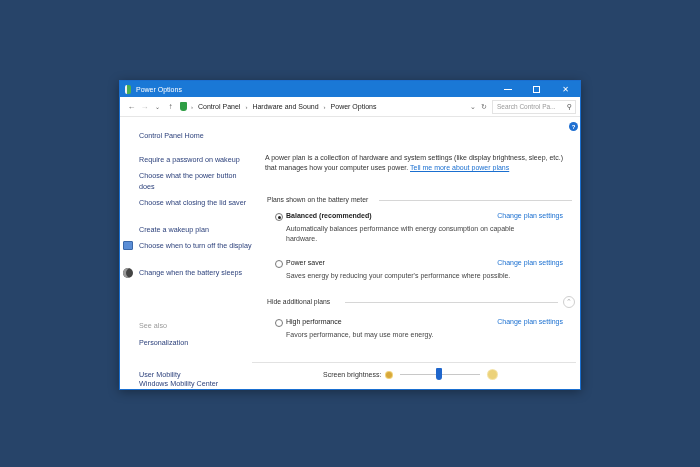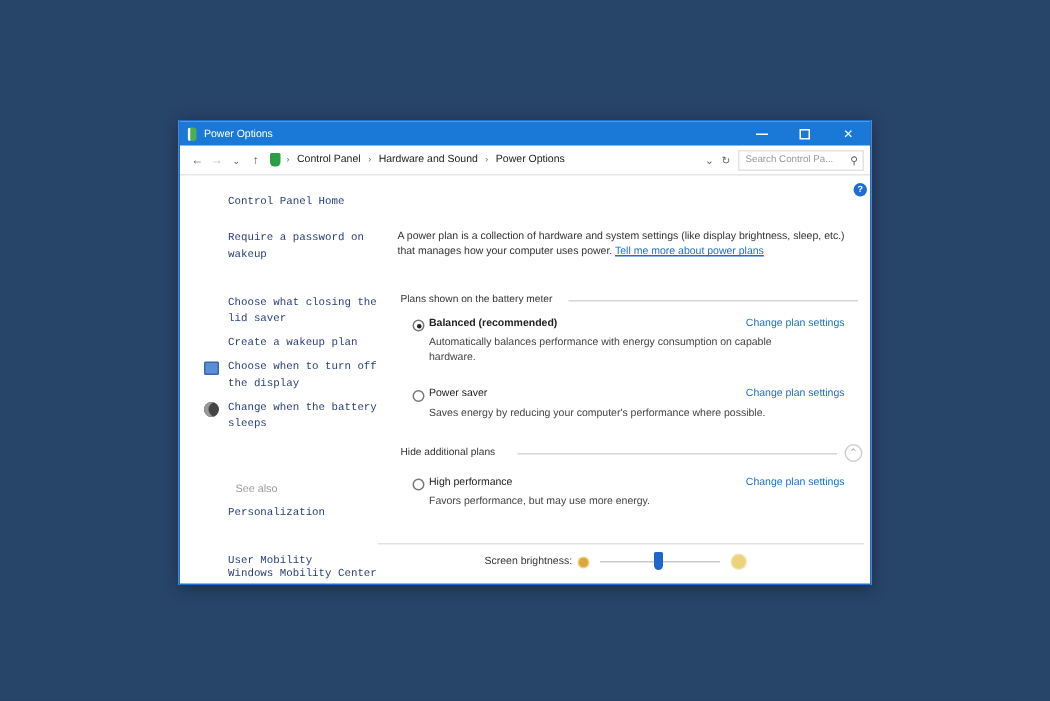--- a/index.html
+++ b/index.html
@@ -58,27 +58,27 @@
       width: 84px; height: 14px; border: 1px solid #e3e3e3; margin: 0 4px 0 2px;
       display: flex; align-items: center; padding-left: 4px; color: #999; font-size: 6.5px;
       justify-content: space-between;
     }
     .search .mag { color: #555; font-size: 7px; margin-right: 3px; }
     .body { position: absolute; top: 37px; left: 0; right: 0; bottom: 0; }
     .sidebar {
       position: absolute; left: 0; top: 0; width: 135px; bottom: 0;
       font-size: 7.2px; color: #1e2a5a;
     }
-    .sidebar .item { position: absolute; left: 32px; width: 115px; line-height: 11px; color: #2a3f7a; font-family: Liberation Mono, monospace; }
+    .sidebar .item { position: absolute; left: 19px; width: 115px; line-height: 11px; color: #2a3f7a; }
     .sidebar .side-icon {
       position: absolute; left: -16px; top: 1px; width: 10px; height: 9px;
     }
     .monitor-icon { background: #5b8ed6; border: 1px solid #3a67a8; border-radius: 1px; }
     .moon-icon { background: #444; border-radius: 50%; width: 10px !important; height: 10px !important; box-shadow: inset 3px 0 0 #999; }
-    .sidebar .seealso { position: absolute; left: 19px; color: #9a9a9a; margin-left: 18px; }
+    .sidebar .seealso { position: absolute; left: 19px; color: #9a9a9a; }
     .content { position: absolute; left: 145px; top: 0; right: 0; bottom: 0; }
     .help-icon {
       position: absolute; right: 2px; top: 4px; width: 9px; height: 9px; border-radius: 50%;
       background: #1f6fd1; color: #fff; font-size: 6px; font-weight: bold;
       display: flex; align-items: center; justify-content: center;
     }
     .heading {
       position: absolute; left: 0; top: 17px;
       font-size: 10px; color: #1e3a8a;
     }
@@ -162,20 +162,21 @@
     <div class="search">
       <span>Search Control Pa...</span>
       <span class="mag">⚲</span>
     </div>
   </div>
 
   <div class="body">
     <div class="sidebar">
       <div class="item" style="top:12px;">Control Panel Home</div>
       <div class="item" style="top:36px;">Require a password on wakeup</div>
+      <div class="item" style="top:52px;">Choose what the power button does</div>
       <div class="item" style="top:79px;">Choose what closing the lid saver</div>
       <div class="item" style="top:106px;">Create a wakeup plan</div>
       <div class="item" style="top:122px;">
         <span class="side-icon monitor-icon"></span>
         <span>Choose when to turn off the display</span>
       </div>
       <div class="item" style="top:149px;">
         <span class="side-icon moon-icon"></span>
         <span>Change when the battery sleeps</span>
       </div>

